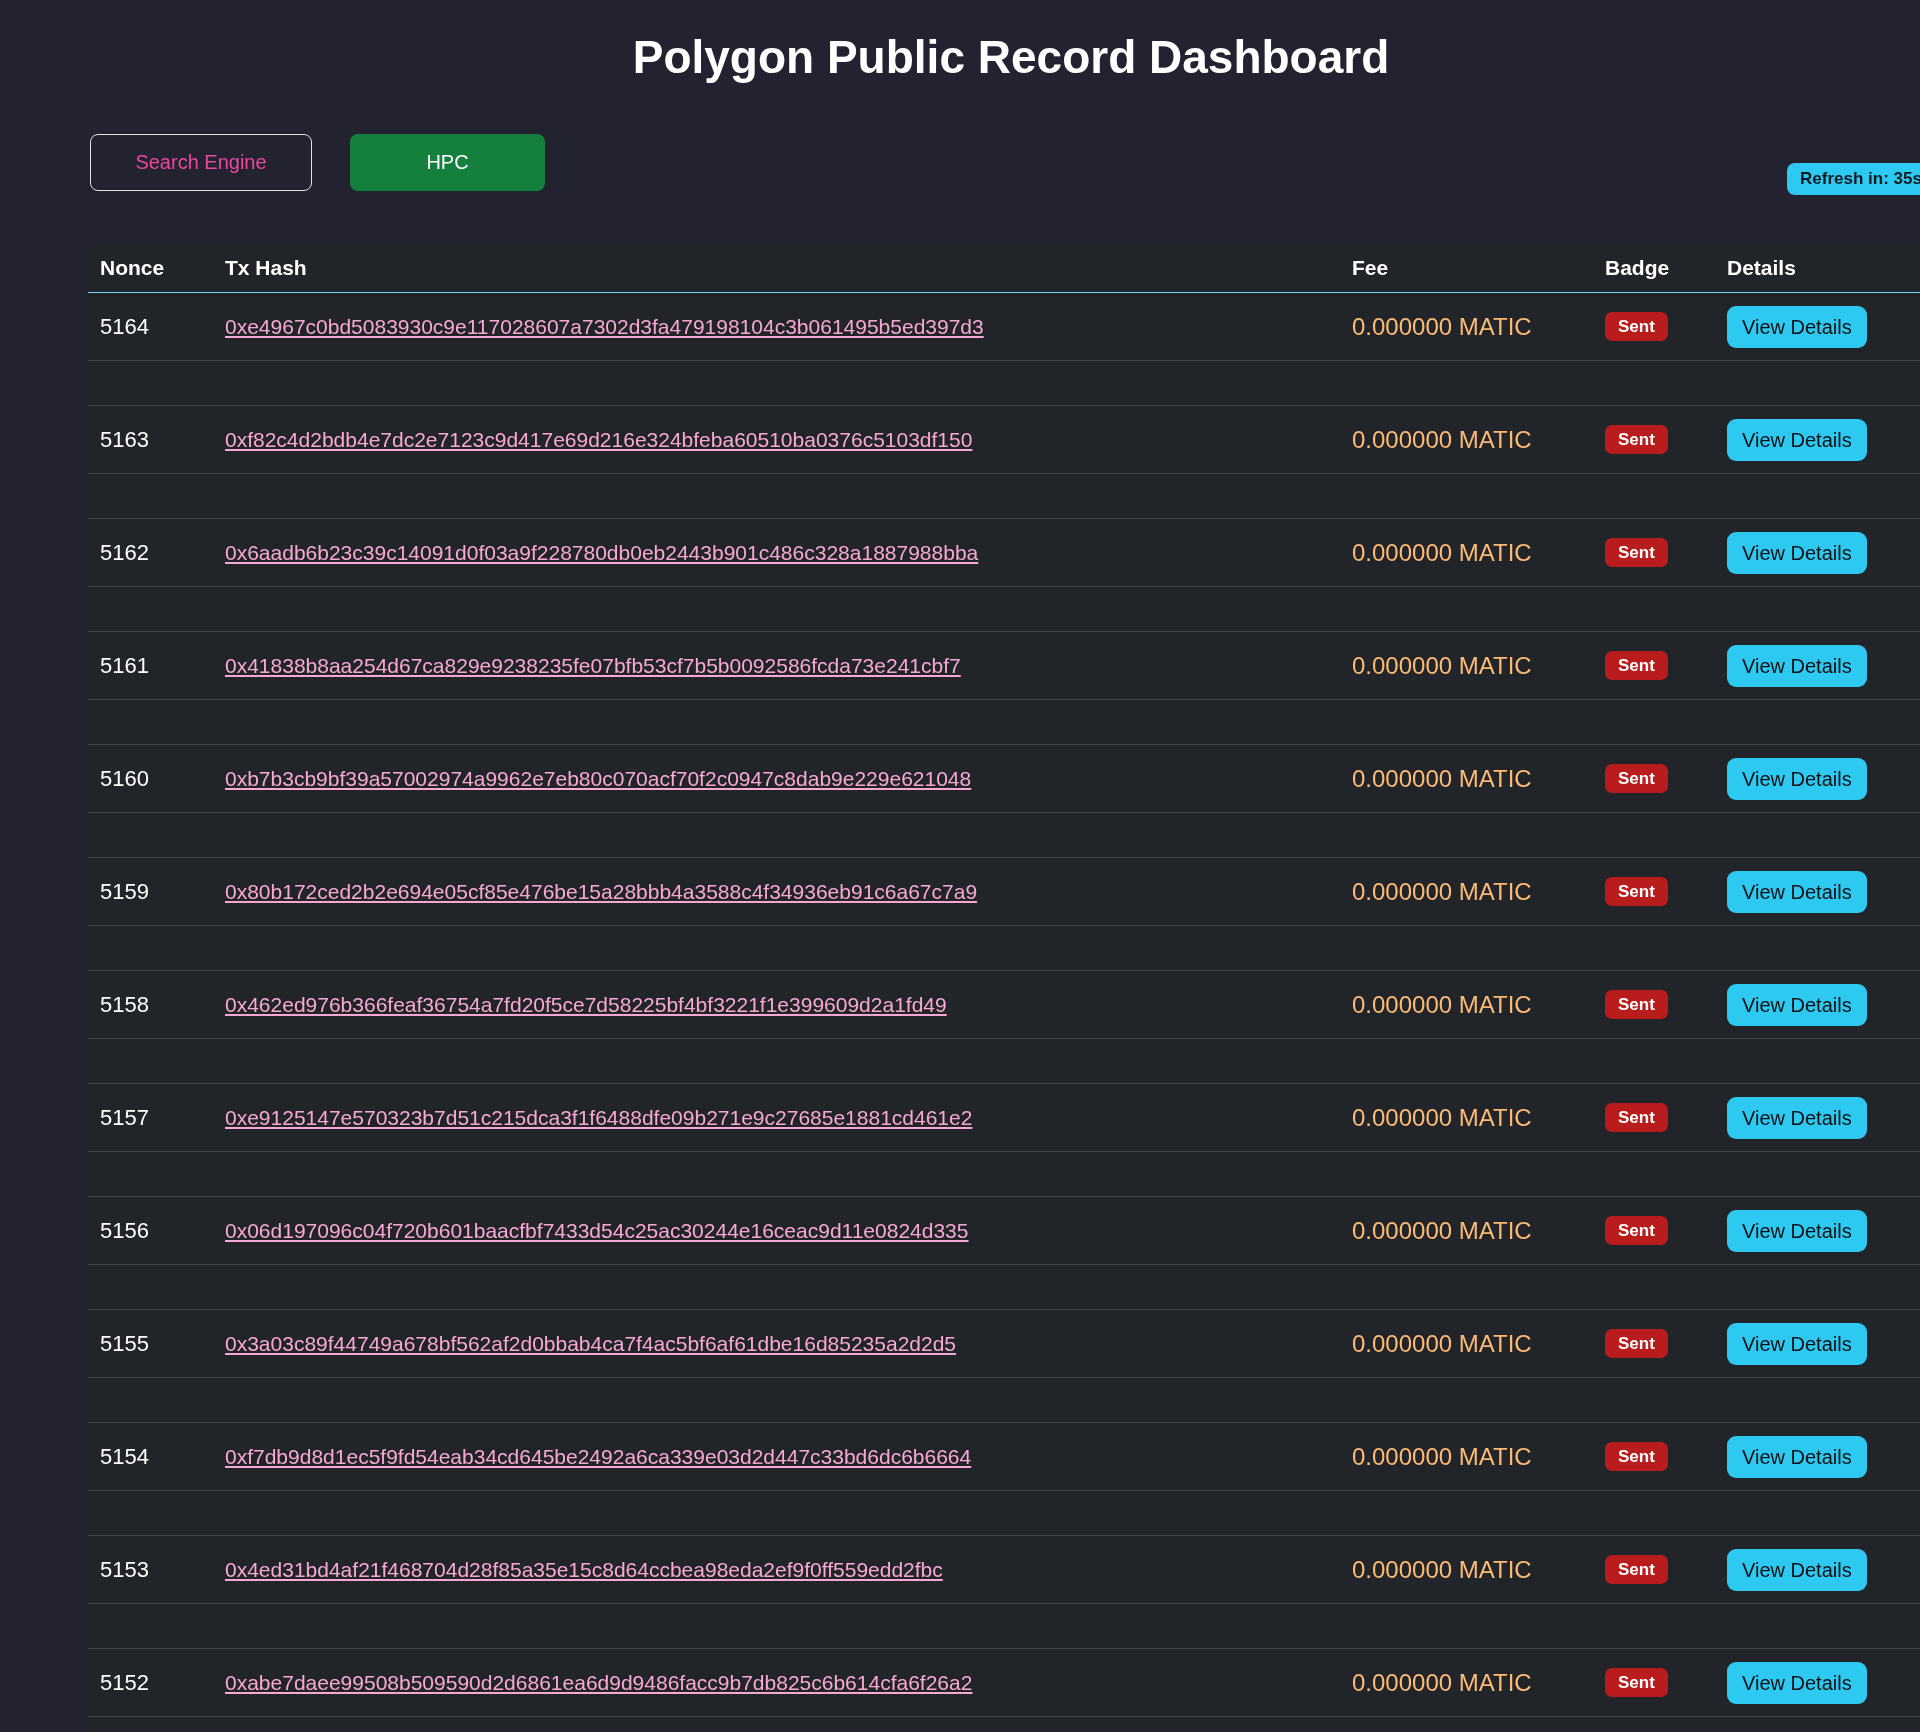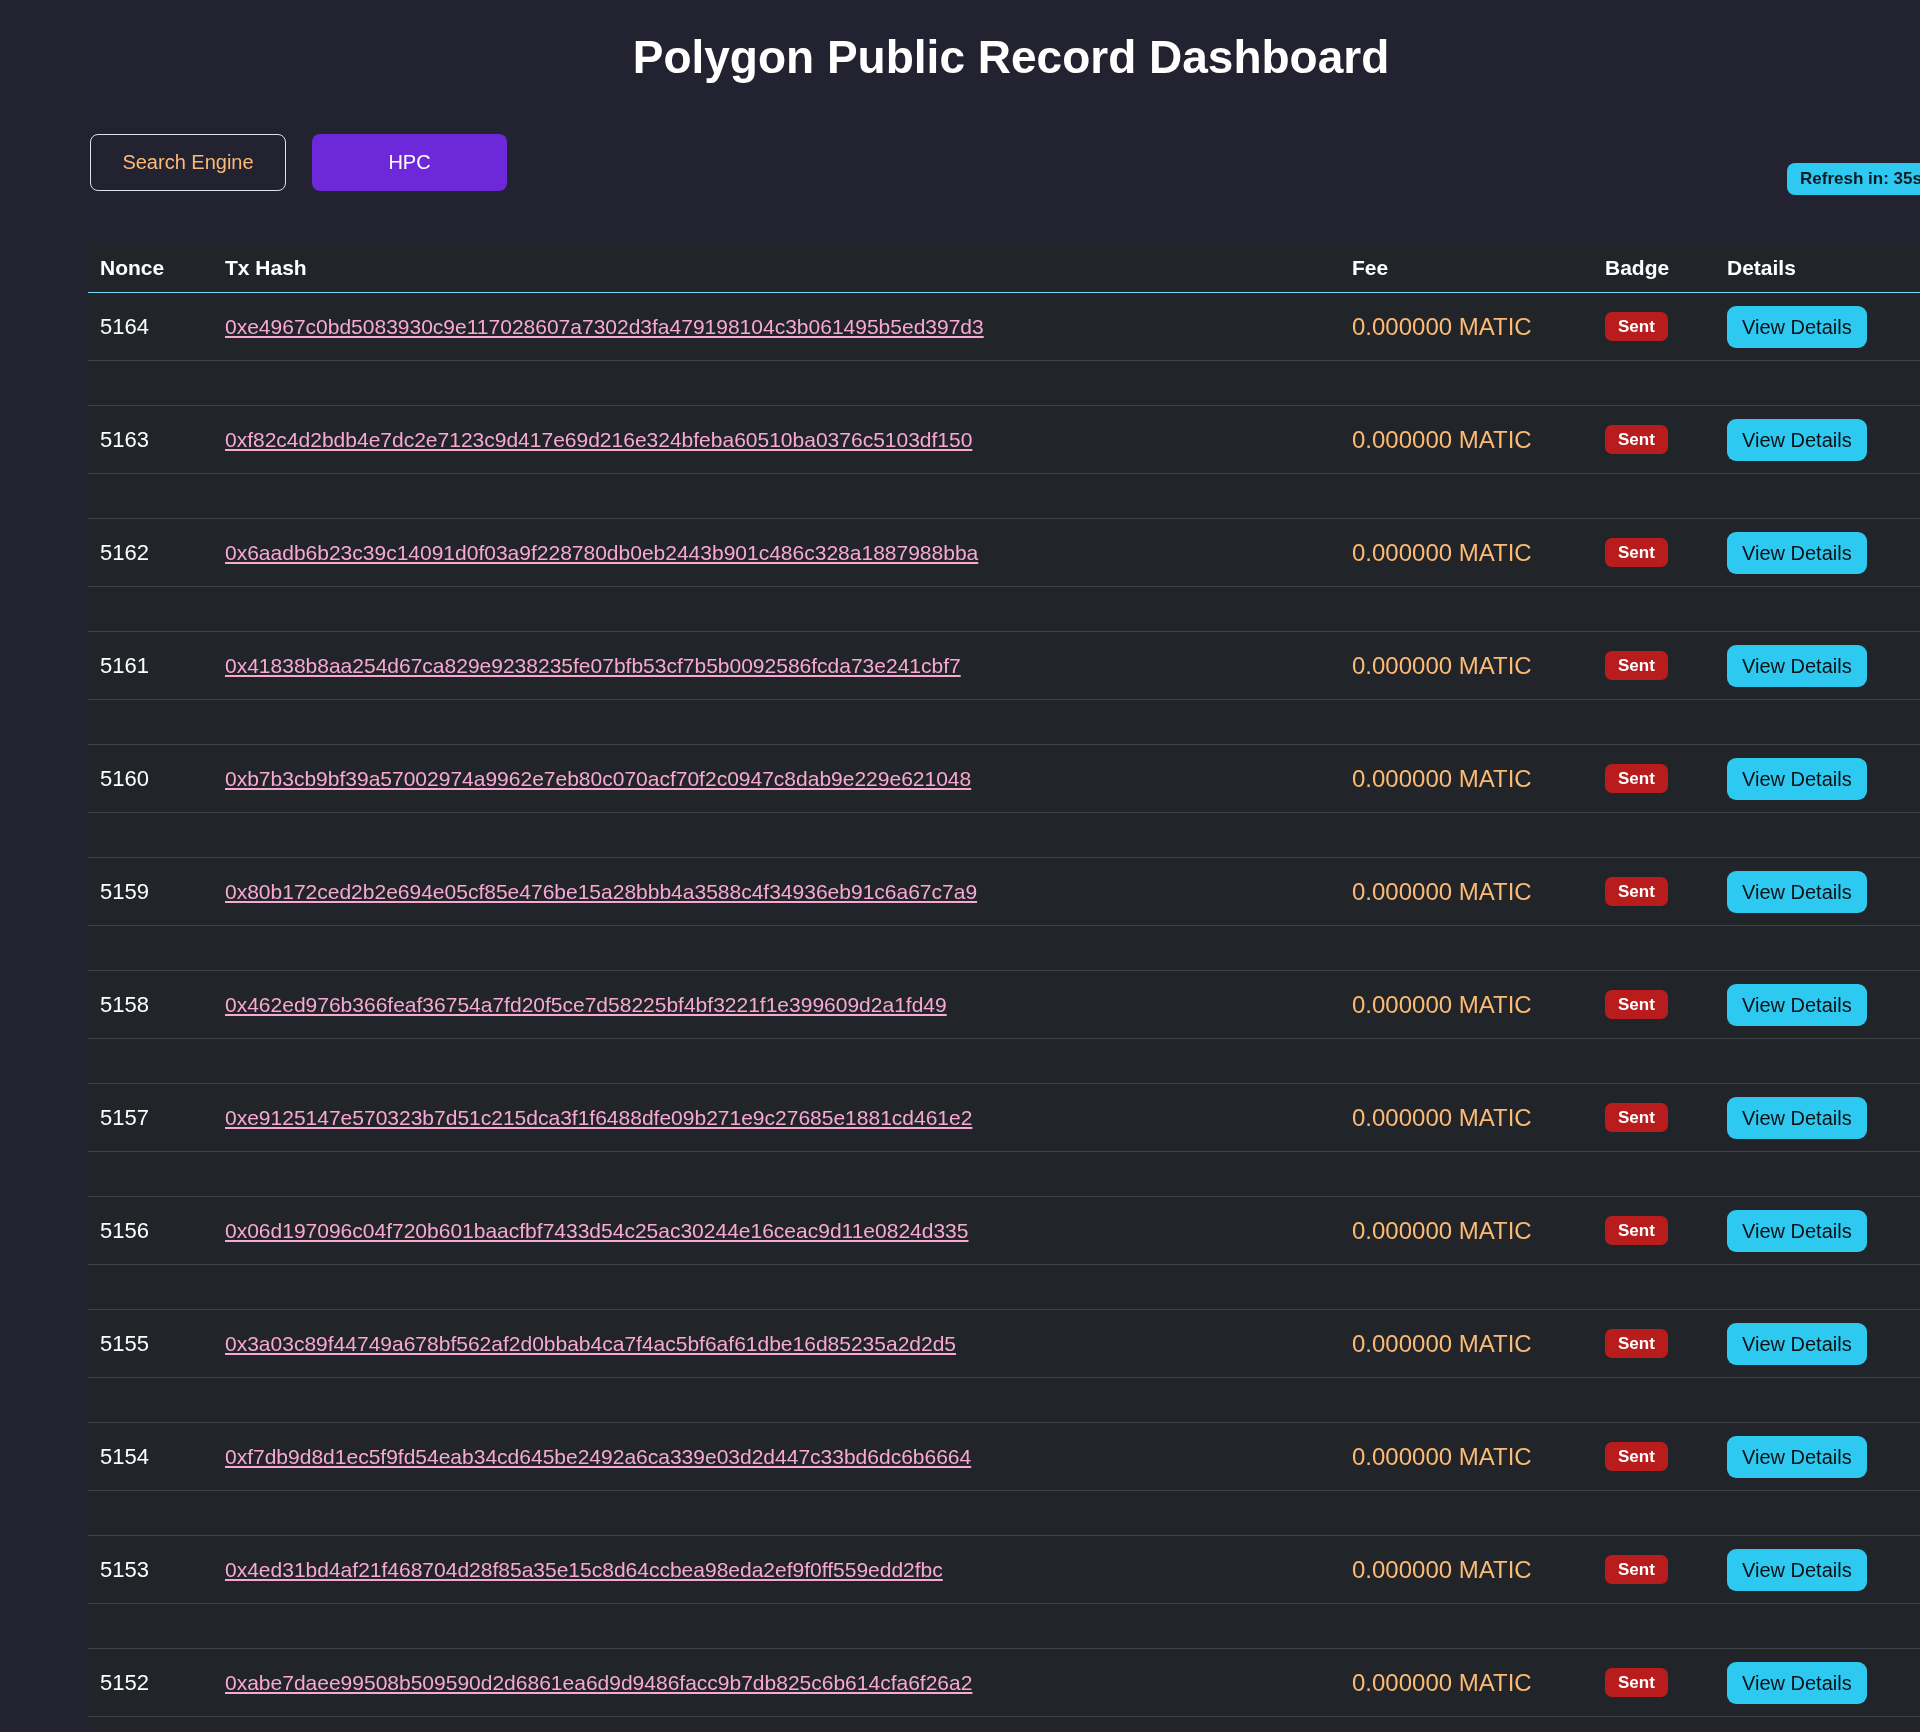--- a/index.html
+++ b/index.html
@@ -25,40 +25,41 @@
   }
 
   
   .toolbar {
     margin: 46px 0 0 90px;
     display: flex;
     gap: 26px;
     align-items: center;
   }
   .btn-outline {
-    width: 196px;
+    width: 222px;
     height: 57px;
     background: transparent;
     border: 1.5px solid #dee2e6;
     border-radius: 8px;
-    color: #fdba74;
+    color: #ec4899;
     font-size: 20px;
     font-family: "Liberation Sans", sans-serif;
     cursor: pointer;
   }
   .btn-green {
     width: 195px;
     height: 57px;
-    background: #6d28d9;
+    background: #15803d;
     border: none;
     border-radius: 8px;
     color: #ffffff;
     font-size: 20px;
     font-family: "Liberation Sans", sans-serif;
     cursor: pointer;
+    margin-left: 12px;
   }
 
   
   .refresh-badge {
     position: absolute;
     top: 163px;
     left: 1787px;
     background: #2ec9f0;
     color: #0f1b24;
     font-size: 17px;

